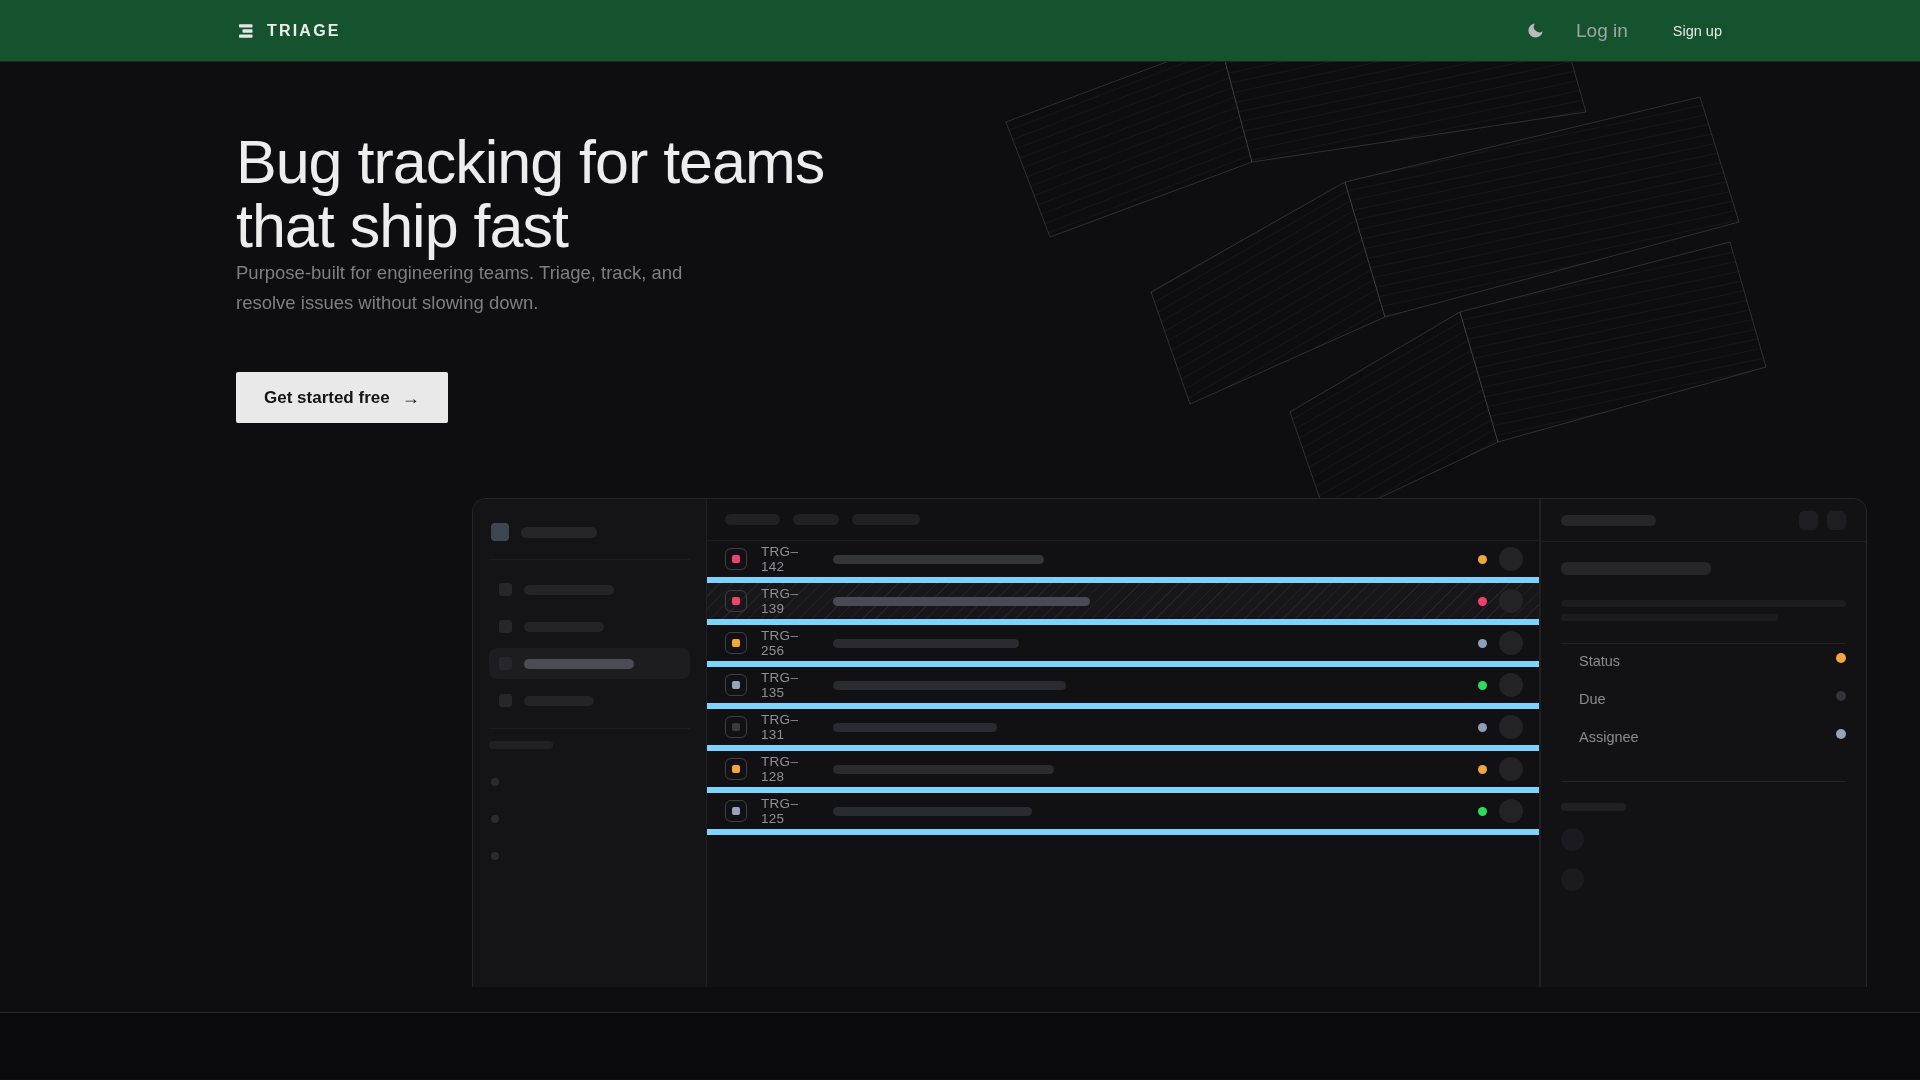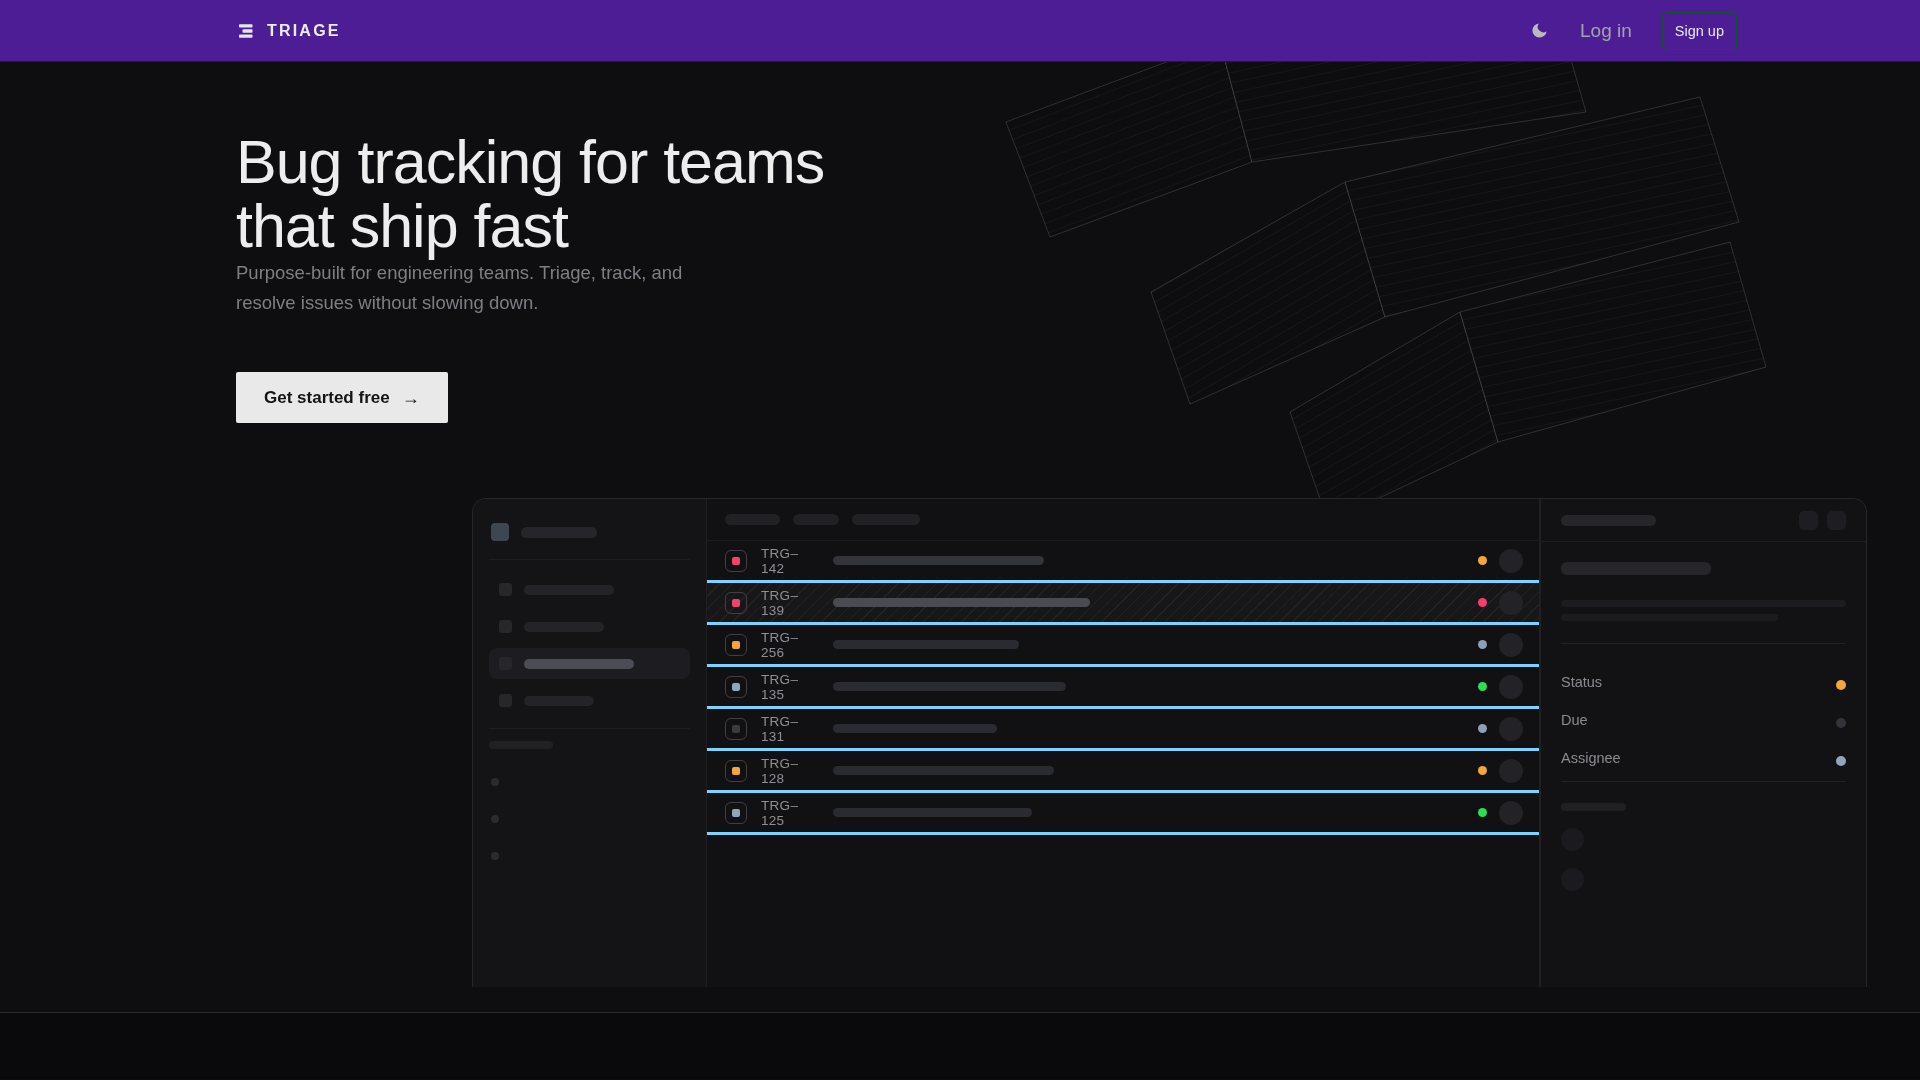--- a/index.html
+++ b/index.html
@@ -10,31 +10,31 @@
     color:#ededee;
     position:relative;
   }
 
   
   .nav {
     position:relative; z-index:5;
     height:62px; display:flex; align-items:center;
     padding:0 236px 0 236px;
     border-bottom:1px solid #202023;
-    background:#4c1d95;
+    background:#14532d;
   }
   .brand { display:flex; align-items:center; gap:11px; }
   .brand-icon { width:20px; height:20px; display:block; }
   .brand-name { font-size:16px; font-weight:700; letter-spacing:2.2px; color:#ececee; }
   .nav-right { margin-left:auto; display:flex; align-items:center; gap:30px; margin-right:-53px; }
   .theme-btn { width:22px; height:22px; display:flex; align-items:center; justify-content:center; cursor:pointer; background:none; border:none; color:#b9b9bf; }
   .login-link { font-size:19px; color:#a3a3aa; text-decoration:none; cursor:pointer; }
   .signup-btn {
     background:transparent; color:#e8e8ea; font-size:14.5px; font-family:inherit;
-    border:1px solid #14532d; border-radius:4px; padding:10px 12px; cursor:pointer;
+    border:3px solid #14532d; border-radius:4px; padding:10px 12px; cursor:pointer;
   }
 
   
   .hero { position:relative; height:951px; overflow:hidden; background:#0e0e10; border-bottom:1px solid #2c2c30; }
   .wireframes { position:absolute; left:990px; top:0; pointer-events:none; z-index:0; }
   .hero-content { position:relative; z-index:1; padding-left:236px; }
   .hero-title { font-size:61px; line-height:64px; font-weight:500; letter-spacing:-1px; color:#ededee; padding-top:68px; }
   .hero-sub { font-size:18.5px; line-height:30px; color:#7e7e85; }
   .cta-btn {
     margin-top:54px; display:inline-flex; align-items:center; gap:12px;
@@ -65,21 +65,21 @@
   .pv-nav-item.active { background:#1d1d21; }
   .pv-nav-item.active .nav-bar { background:#4c4c54; }
   .pv-section { border-top:1px solid #1e1e22; margin-top:12px; padding-top:12px; }
   .pv-section-label { width:64px; height:8px; border-radius:4px; background:#202025; display:block; }
   .pv-dot { width:8px; height:8px; border-radius:50%; background:#2a2a2f; margin:29px 0 0 2px; }
 
   
   .pv-main { flex:1; background:#111113; display:flex; flex-direction:column; }
   .list-header { height:42px; display:flex; align-items:center; gap:13px; padding:0 18px; border-bottom:1px solid #1d1d21; flex:none; }
   .tab-skel { height:11px; border-radius:6px; background:#202025; }
-  .issue-row { height:42px; display:flex; align-items:center; padding:0 16px 0 18px; border-bottom:3px solid #7dd3fc; position:relative; }
+  .issue-row { height:42px; display:flex; align-items:center; padding:0 16px 0 18px; border-bottom:6px solid #7dd3fc; position:relative; }
   .issue-row.hatched { background:#17171a; }
   .issue-row.hatched::before {
     content:""; position:absolute; inset:0;
     background:repeating-linear-gradient(135deg, rgba(255,255,255,0.05) 0 1px, transparent 1px 9px);
   }
   .issue-type { width:22px; height:22px; border:1.5px solid #3f3f46; border-radius:6px; display:flex; align-items:center; justify-content:center; flex:none; position:relative; z-index:1; }
   .issue-type-fill { width:8px; height:8px; border-radius:2px; display:block; }
   .issue-id { width:57px; margin-left:14px; font-size:13.5px; letter-spacing:0.3px; color:#8f8f97; flex:none; position:relative; z-index:1; }
   .issue-bar { height:9px; border-radius:5px; background:#2a2a31; margin-left:15px; position:relative; z-index:1; }
   .row-right { margin-left:auto; display:flex; align-items:center; gap:12px; position:relative; z-index:1; }
@@ -91,21 +91,21 @@
   .detail-header { height:43px; display:flex; align-items:center; padding:0 20px; border-bottom:1px solid #1d1d21; flex:none; }
   .detail-header-skel { width:95px; height:11px; }
   .detail-actions { margin-left:auto; display:flex; gap:9px; }
   .detail-action-btn { width:19px; height:19px; border-radius:5px; background:#1e1e22; border:none; cursor:pointer; }
   .detail-body { padding:20px; }
   .detail-title-skel { width:150px; height:13px; display:block; }
   .detail-line { height:7px; border-radius:4px; background:#1c1c20; display:block; }
   .detail-line-1 { width:100%; margin-top:25px; }
   .detail-line-2 { width:76%; margin-top:7px; }
   .detail-divider { border-top:1px solid #222226; margin-top:22px; }
-  .field-row { display:flex; align-items:flex-end; height:37px; margin-top:1px; }
+  .field-row { display:flex; align-items:flex-start; height:37px; margin-top:1px;margin-left:18px; }
   .field-row:first-of-type { margin-top:9px; }
   .field-label { font-size:14.5px; color:#8a8a91; }
   .field-dot { margin-left:auto; width:10px; height:10px; border-radius:50%; display:block; }
   .comments-divider { border-top:1px solid #222226; margin-top:15px; }
   .comments-label { width:65px; height:8px; border-radius:4px; background:#1f1f24; display:block; margin-top:21px; }
   .comment-avatar { width:23px; height:23px; border-radius:50%; background:#1b1b1f; margin-top:17px; }
 
   
   .footer-strip { height:66px; background:#0a0a0c; }
 </style>

